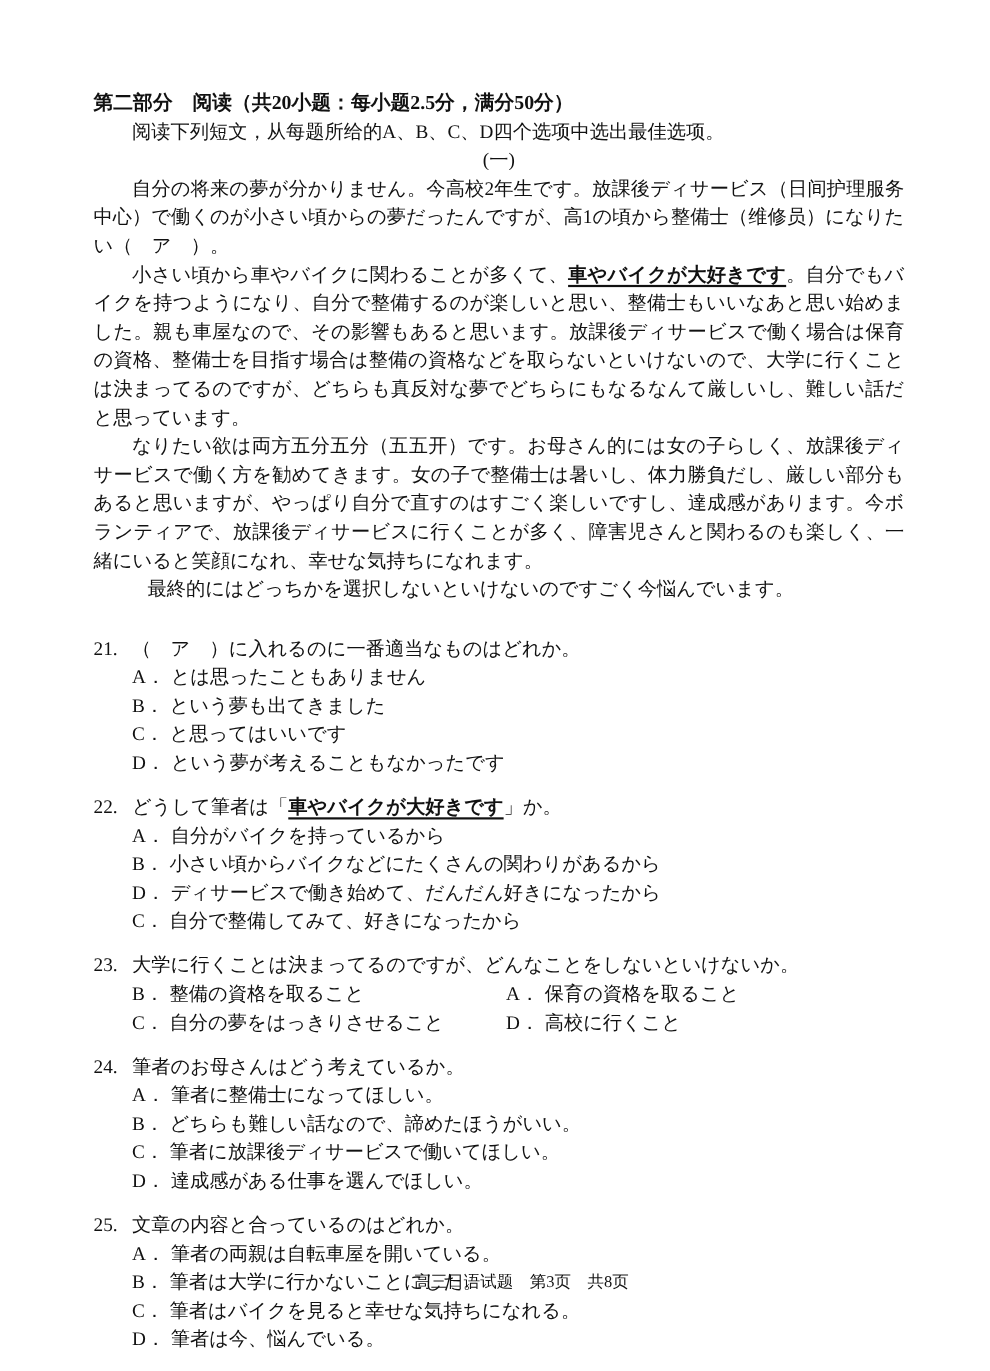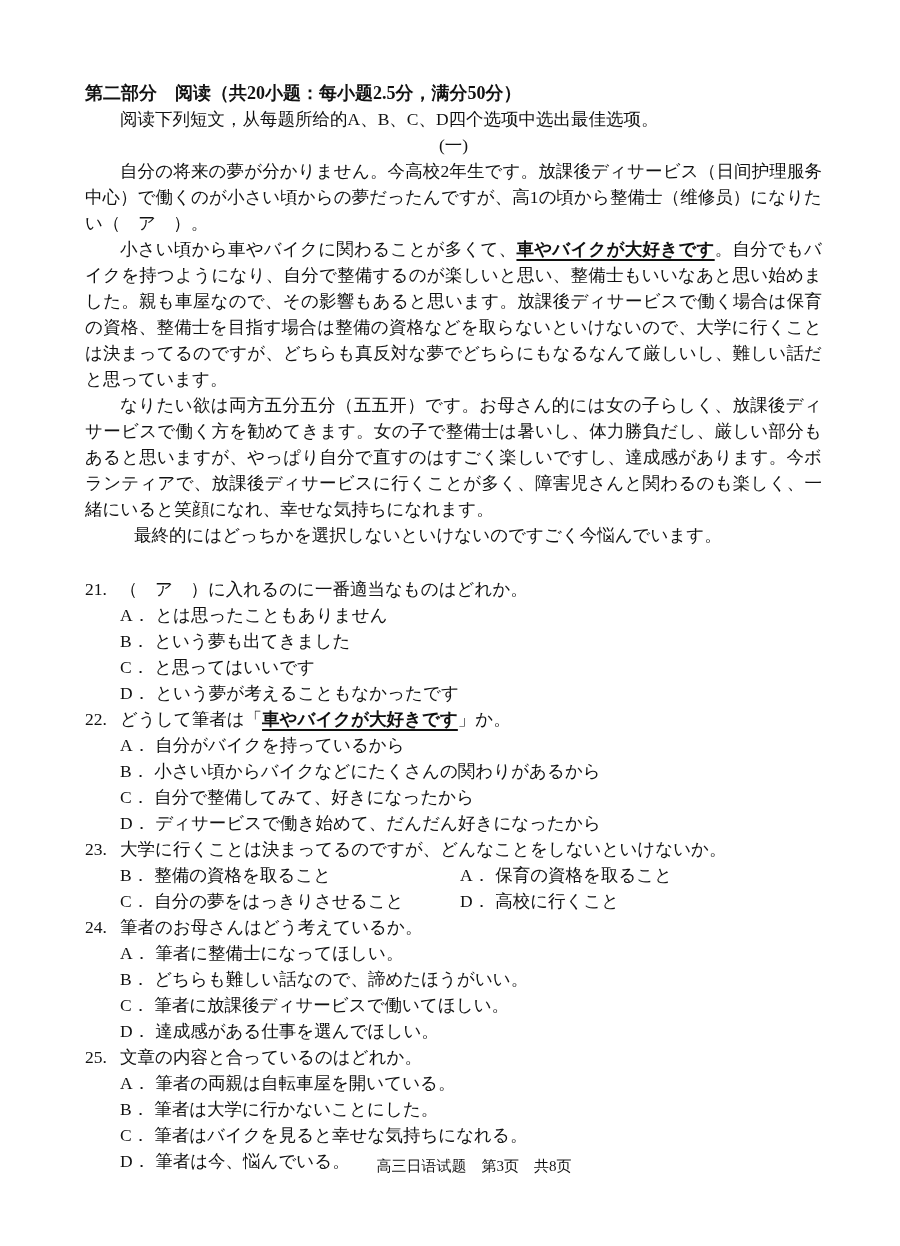--- a/index.html
+++ b/index.html
@@ -44,20 +44,21 @@
     font-weight: bold;
     text-decoration: underline;
     text-decoration-thickness: 1.5px;
     text-underline-offset: 4px;
   }
   .questions {
     margin-top: 28px;
   }
   .question .stem {
     display: flex;
+    margin-top: 14px;
   }
   .qnum {
     flex: 0 0 35px;
   }
   .options {
     padding-left: 35px;
   }
   .opt {
     white-space: nowrap;
   }
@@ -111,22 +112,22 @@
     </div>
 
     <div class="question">
       <div class="stem">
         <span class="qnum">22.</span>
           <span><span>どうして筆者は「</span><span class="hl">車やバイクが大好きです</span><span>」か。</span></span>
       </div>
       <div class="options">
         <div class="opt"><span class="olabel">A．</span><span>自分がバイクを持っているから</span></div>
         <div class="opt"><span class="olabel">B．</span><span>小さい頃からバイクなどにたくさんの関わりがあるから</span></div>
+        <div class="opt"><span class="olabel">D．</span><span>ディサービスで働き始めて、だんだん好きになったから</span></div>
         <div class="opt"><span class="olabel">C．</span><span>自分で整備してみて、好きになったから</span></div>
-        <div class="opt"><span class="olabel">D．</span><span>ディサービスで働き始めて、だんだん好きになったから</span></div>
       </div>
     </div>
 
     <div class="question">
       <div class="stem">
         <span class="qnum">23.</span>
           <span>大学に行くことは決まってるのですが、どんなことをしないといけないか。</span>
       </div>
       <div class="options two-col">
         <div class="opt"><span class="olabel">B．</span><span>整備の資格を取ること</span></div>

